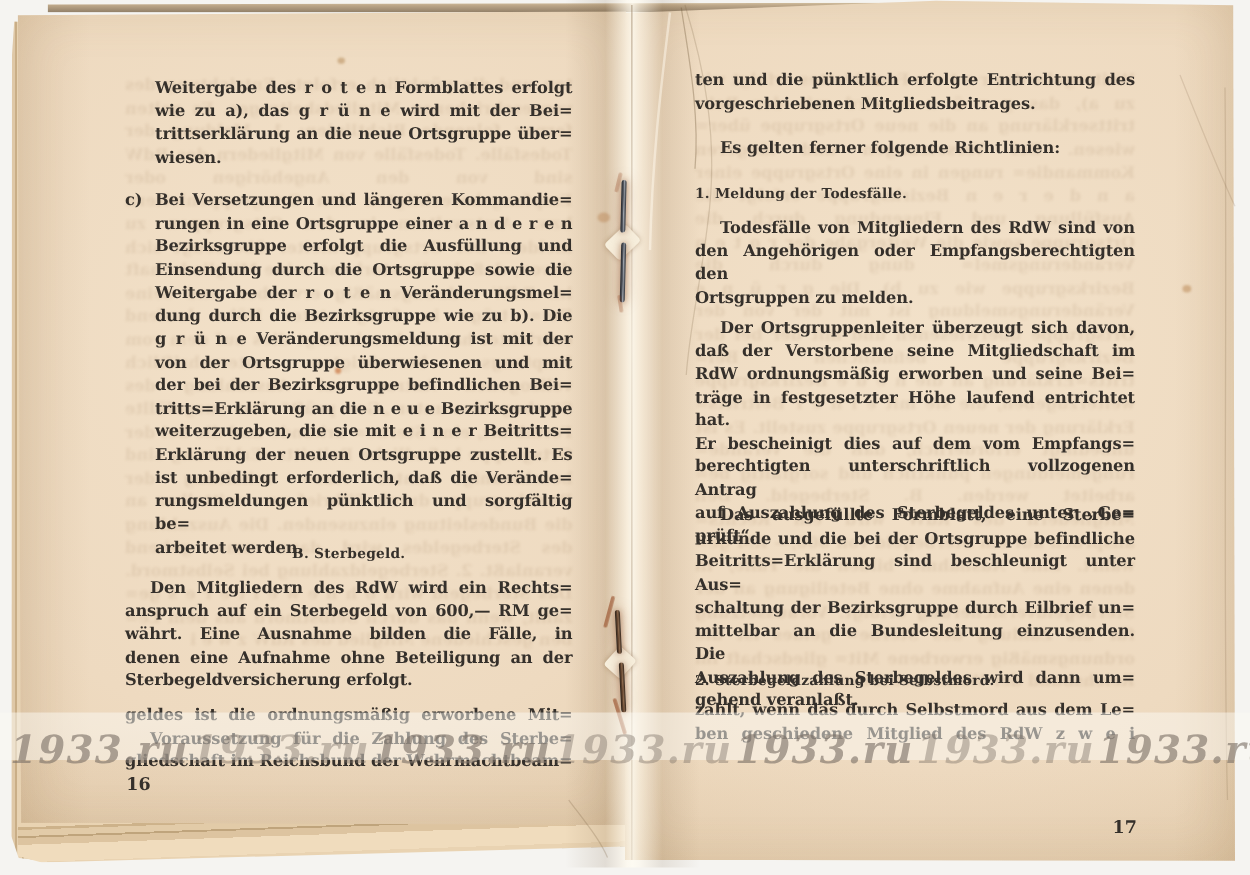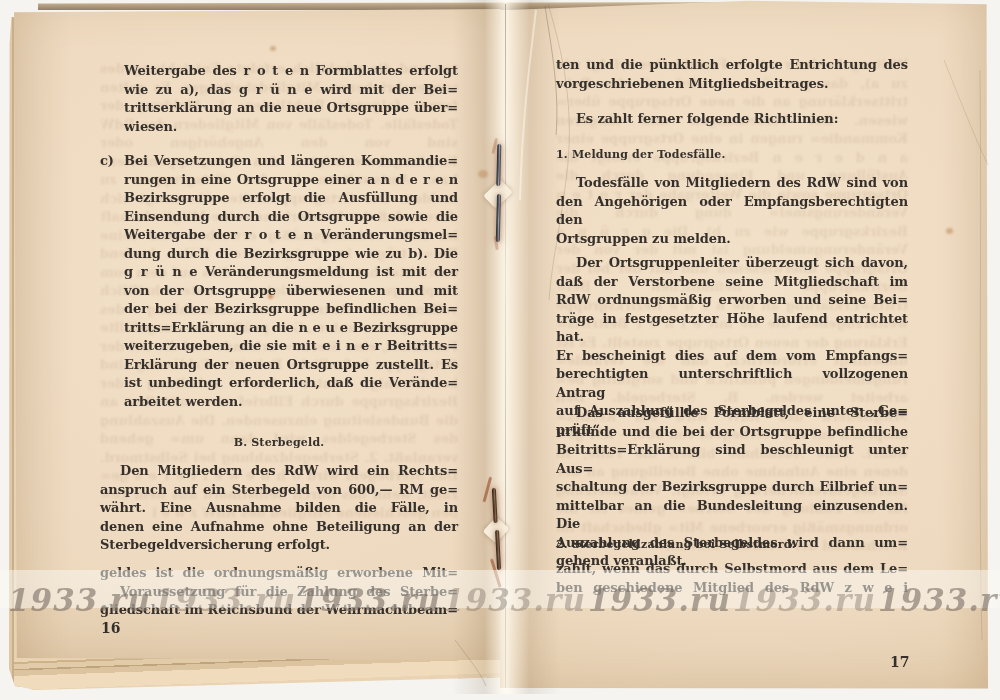--- a/index.html
+++ b/index.html
@@ -168,20 +168,21 @@
         <div class="tline">Einsendung durch die Ortsgruppe sowie die</div>
         <div class="tline">Weitergabe der r o t e n Veränderungsmel=</div>
         <div class="tline">dung durch die Bezirksgruppe wie zu b). Die</div>
         <div class="tline">g r ü n e Veränderungsmeldung ist mit der</div>
         <div class="tline">von der Ortsgruppe überwiesenen und mit</div>
         <div class="tline">der bei der Bezirksgruppe befindlichen Bei=</div>
         <div class="tline">tritts=Erklärung an die n e u e Bezirksgruppe</div>
         <div class="tline">weiterzugeben, die sie mit e i n e r Beitritts=</div>
         <div class="tline">Erklärung der neuen Ortsgruppe zustellt. Es</div>
         <div class="tline">ist unbedingt erforderlich, daß die Verände=</div>
+        <div class="tline">rungsmeldungen pünktlich und sorgfältig be=</div>
         <div class="tline last">arbeitet werden.</div>
       </div>
       <div class="b-heading blk-2 align-center">B. Sterbegeld.</div>
       <div class="block blk-3">
         <div class="tline find">Den Mitgliedern des RdW wird ein Rechts=</div>
         <div class="tline">anspruch auf ein Sterbegeld von 600,— RM ge=</div>
         <div class="tline">währt. Eine Ausnahme bilden die Fälle, in</div>
         <div class="tline">denen eine Aufnahme ohne Beteiligung an der</div>
         <div class="tline last">Sterbegeldversicherung erfolgt.</div>
       </div>
@@ -190,21 +191,21 @@
         <div class="tline find">Voraussetzung für die Zahlung des Sterbe=</div>
         <div class="tline">gliedschaft im Reichsbund der Wehrmachtbeam=</div>
       </div>
     </div>
   <div class="col" id="right-col">
       <div class="block blk-0">
         <div class="tline">ten und die pünktlich erfolgte Entrichtung des</div>
         <div class="tline last">vorgeschriebenen Mitgliedsbeitrages.</div>
       </div>
       <div class="block blk-1">
-        <div class="tline last find">Es zahlt ferner folgende Richtlinien:</div>
+        <div class="tline last find">Es gelten ferner folgende Richtlinien:</div>
       </div>
       <div class="b-heading blk-2 align-left">1. Meldung der Todesfälle.</div>
       <div class="block blk-3">
         <div class="tline find">Todesfälle von Mitgliedern des RdW sind von</div>
         <div class="tline">den Angehörigen oder Empfangsberechtigten den</div>
         <div class="tline last">Ortsgruppen zu melden.</div>
       </div>
       <div class="block blk-4">
         <div class="tline find">Der Ortsgruppenleiter überzeugt sich davon,</div>
         <div class="tline">daß der Verstorbene seine Mitgliedschaft im</div>

